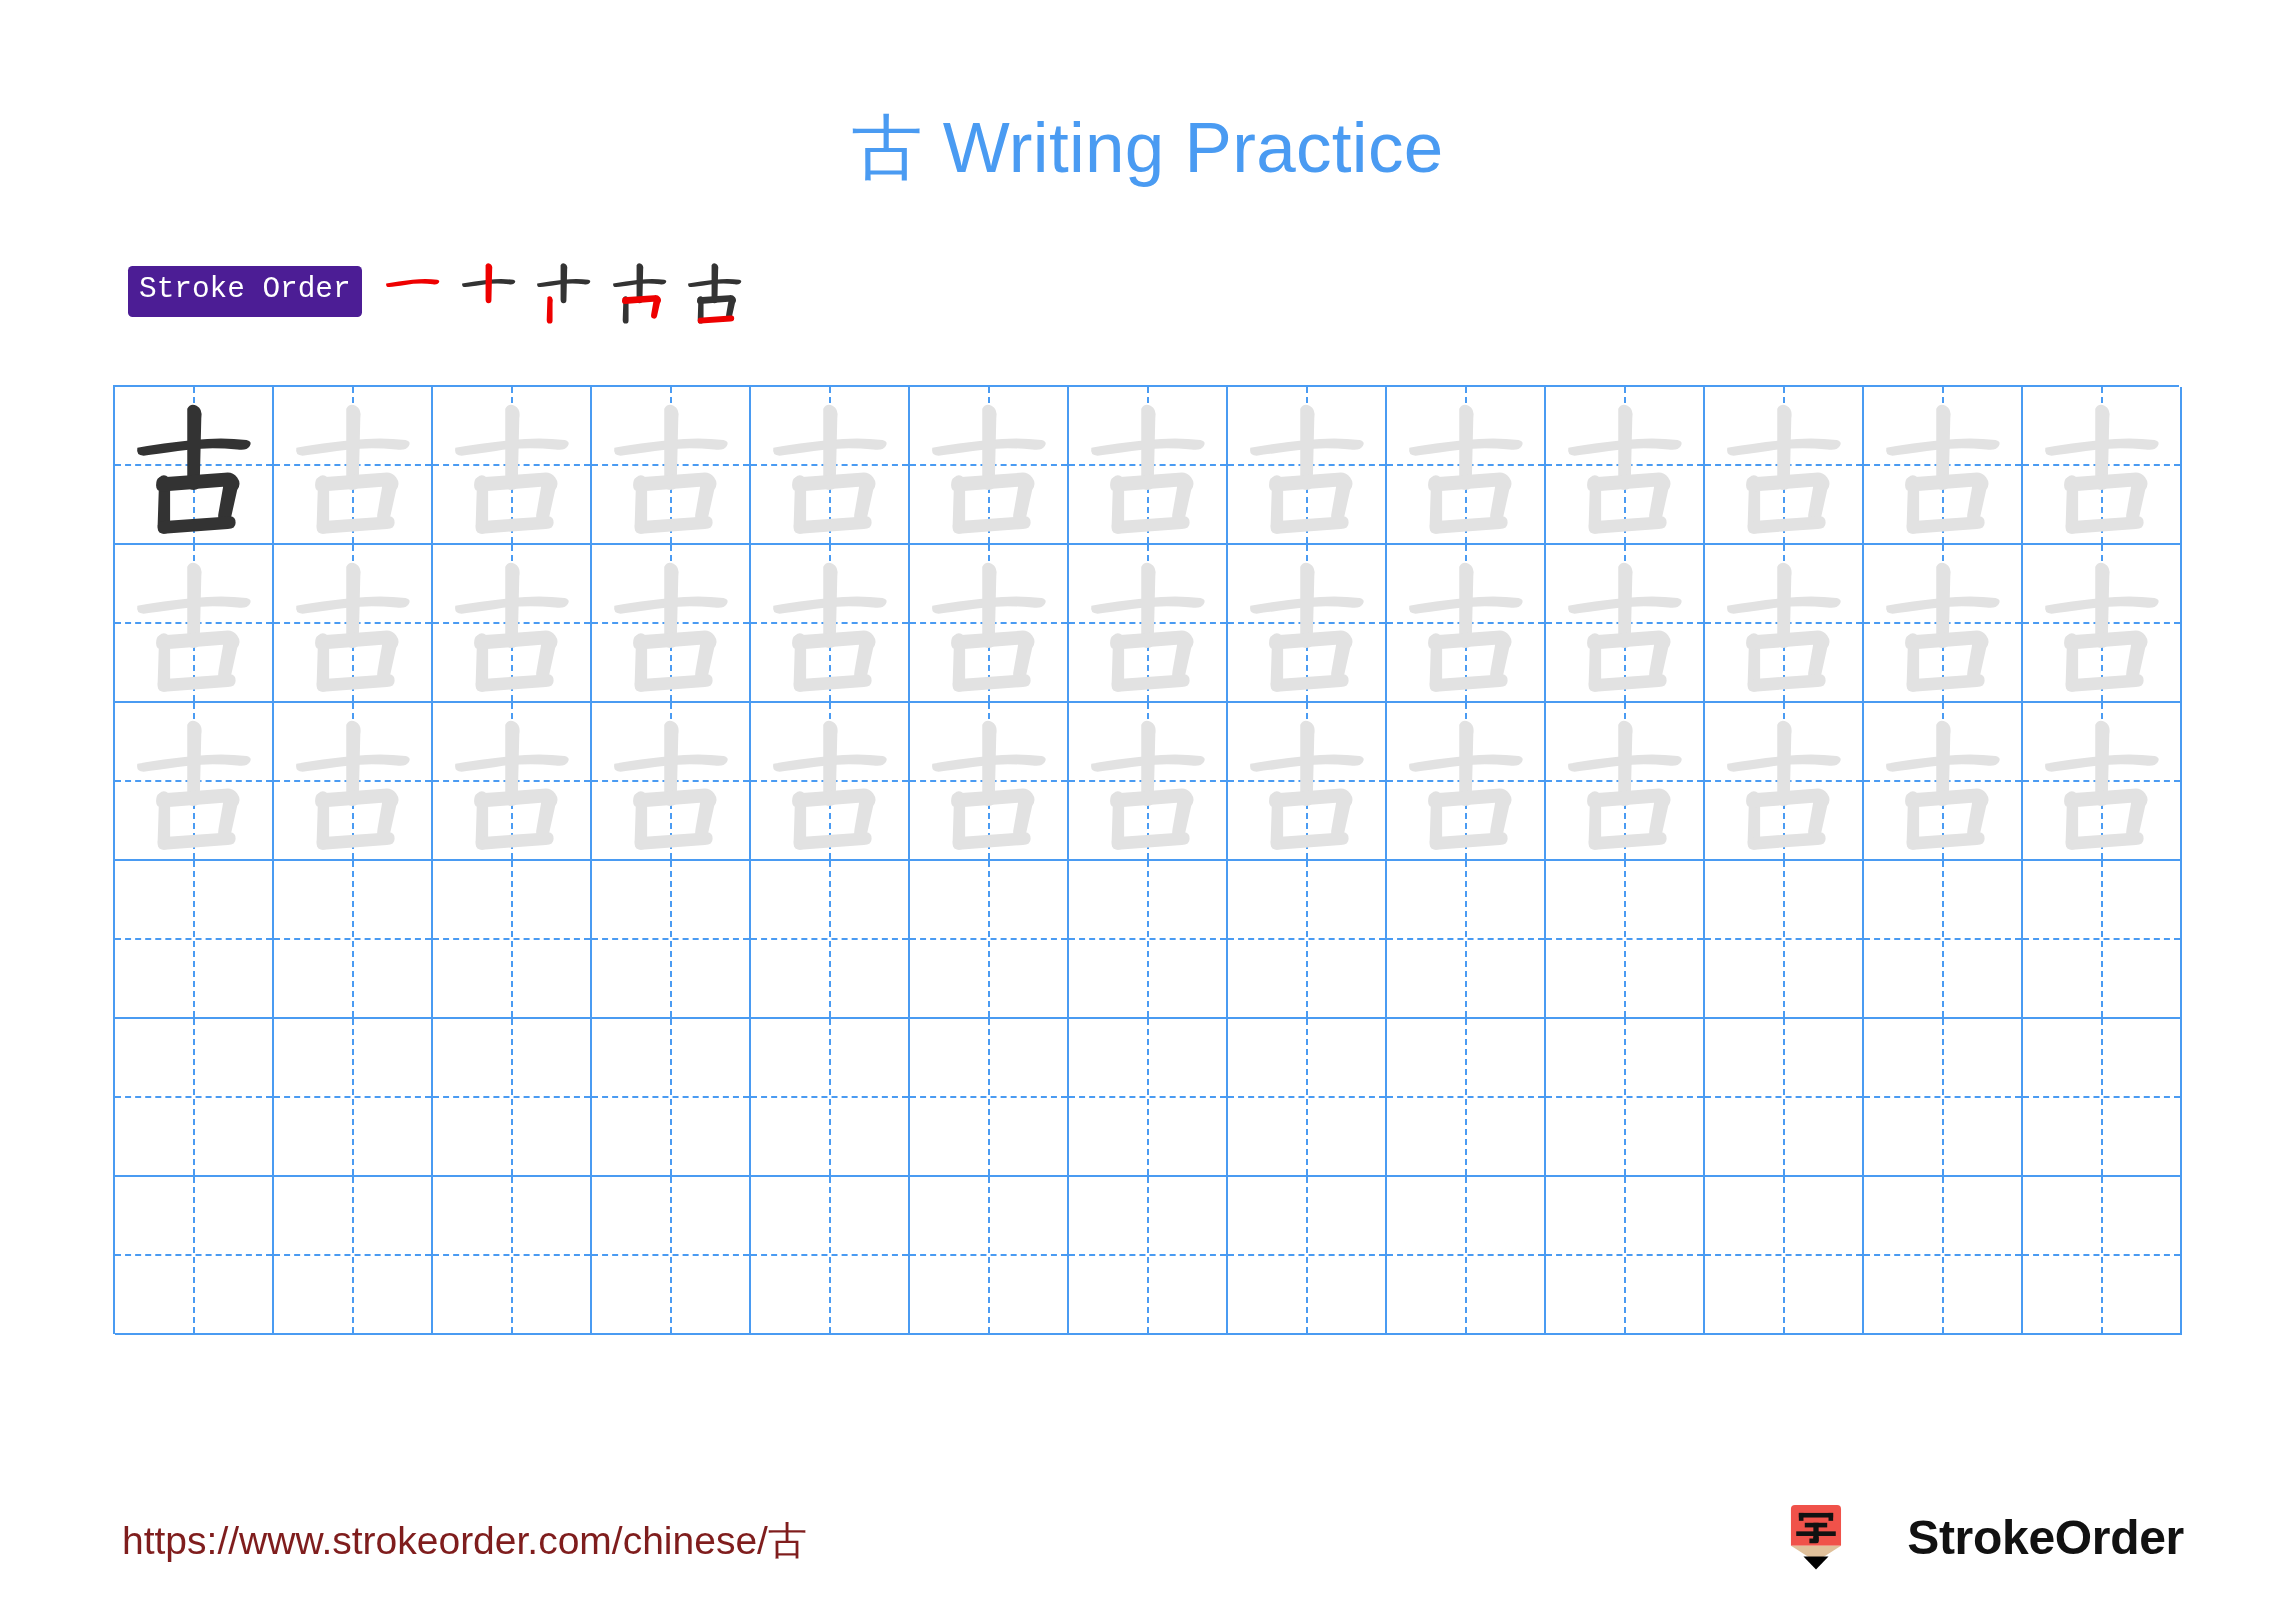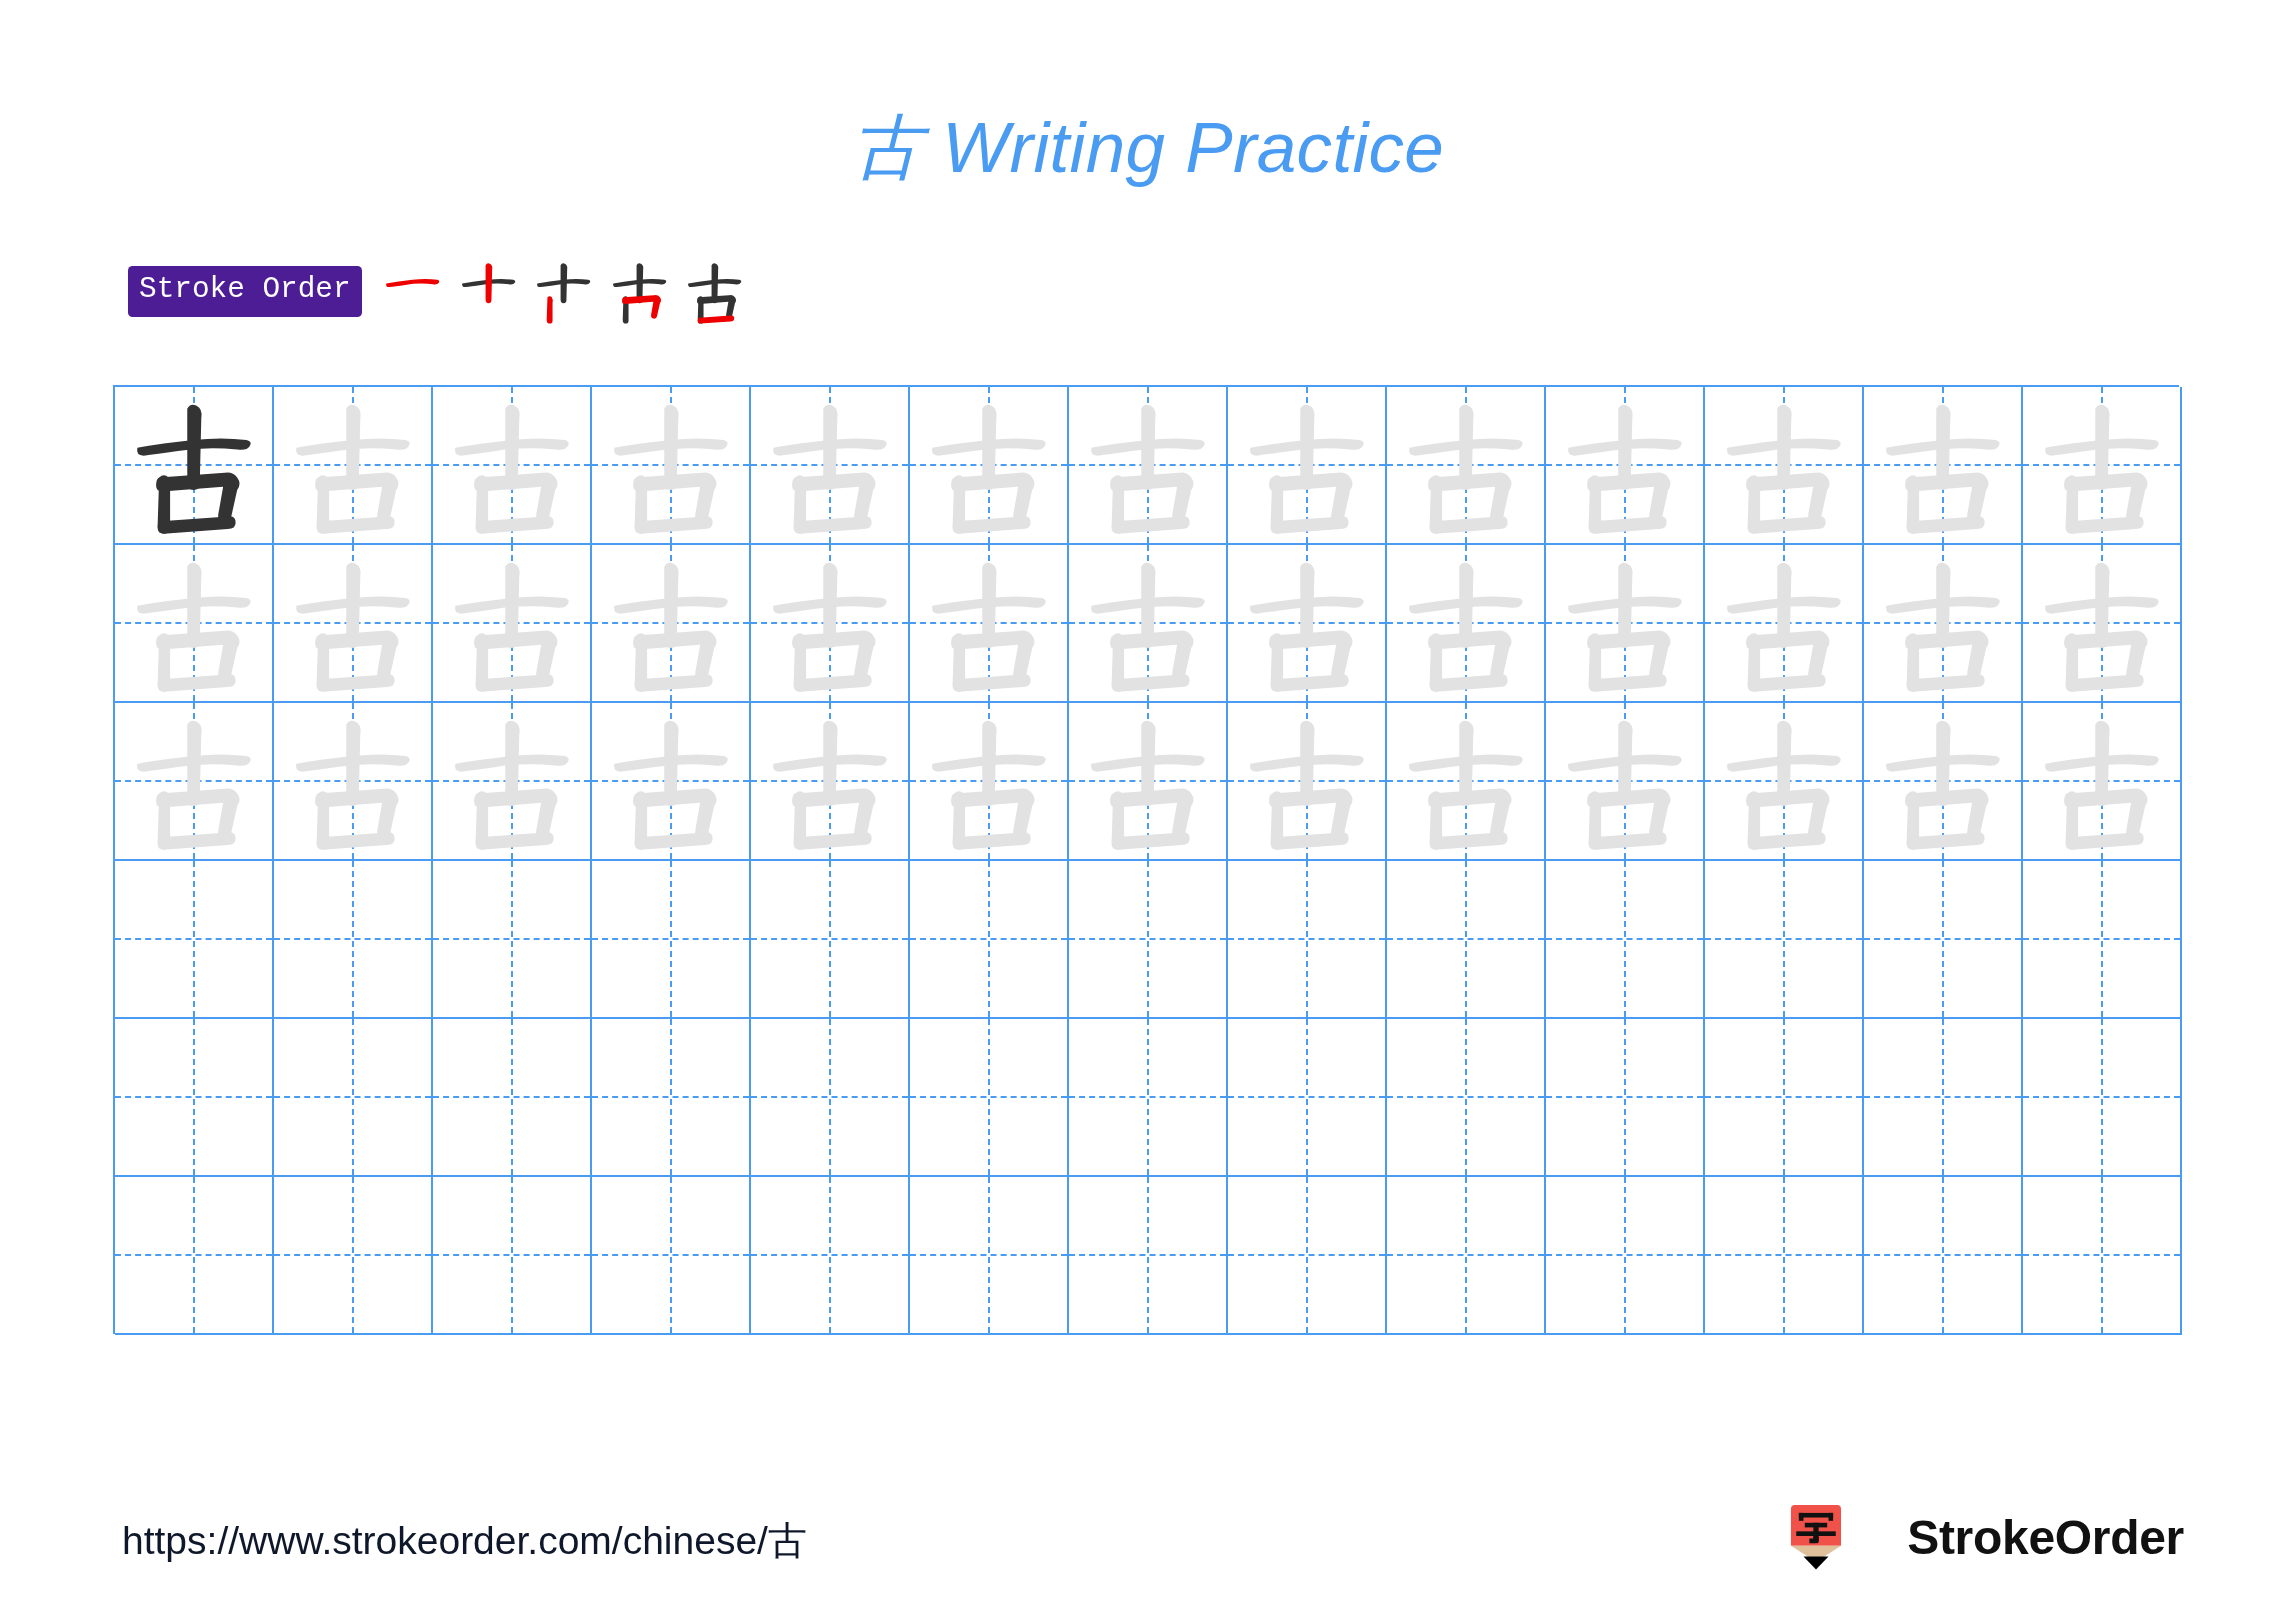--- a/index.html
+++ b/index.html
@@ -21,21 +21,20 @@
     left: 0;
     top: 105px;
     width: 2295px;
     text-align: center;
     font-size: 71px;
     line-height: 85px;
     color: #4a9bf2;
     font-weight: 400;
     white-space: nowrap;
     letter-spacing: 0.3px;
-    font-style: italic;
   }
 
   
   .stroke-order-row {
     position: absolute;
     left: 128px;
     top: 257px;
     height: 68px;
     display: flex;
     align-items: center;
@@ -121,21 +120,21 @@
   }
   .cell-glyph svg { display: block; width: 100%; height: 100%; }
 
   
   .footer-url {
     position: absolute;
     left: 122px;
     top: 1517px;
     font-size: 39px;
     line-height: 47px;
-    color: #0f172a;
+    color: #7f1d1d;
     white-space: nowrap;
   }
   .footer-logo {
     position: absolute;
     right: 111px;
     top: 1505px;
     height: 65px;
     display: flex;
     align-items: center;
     gap: 48px;

